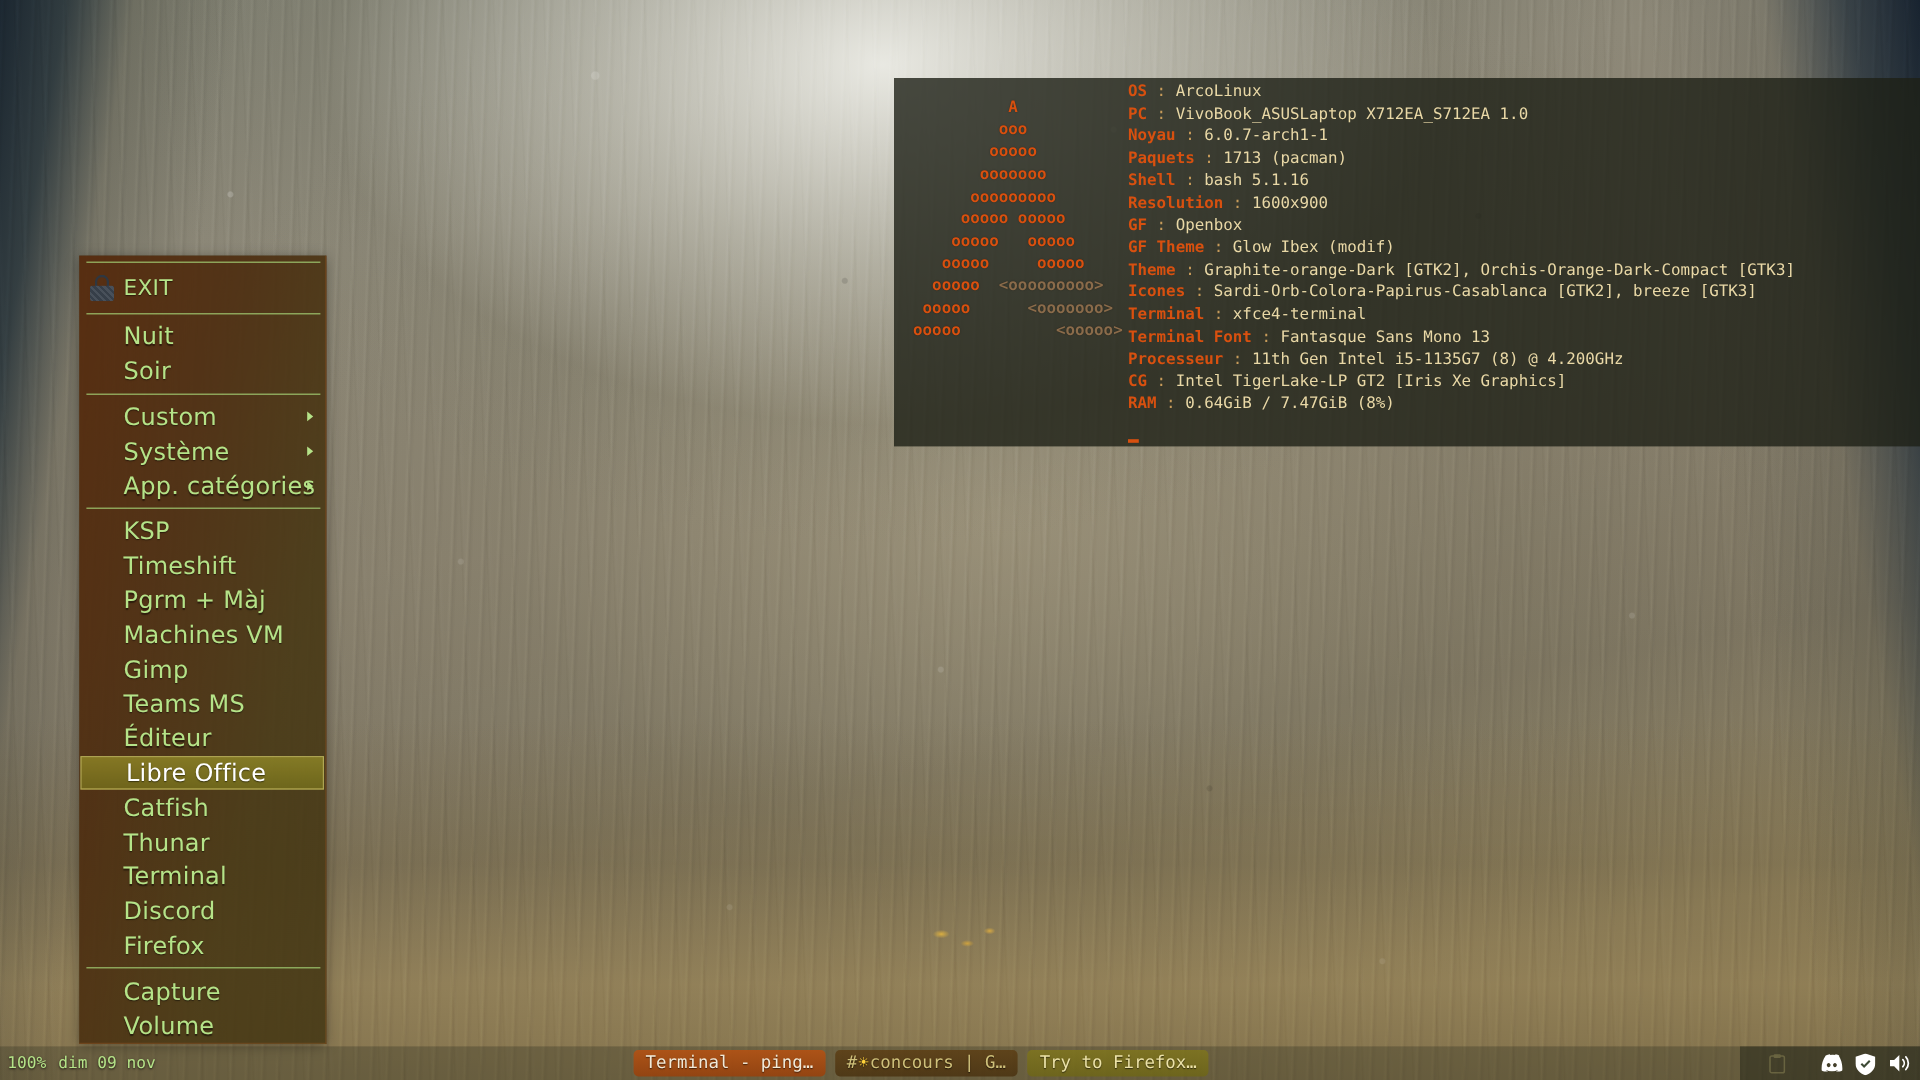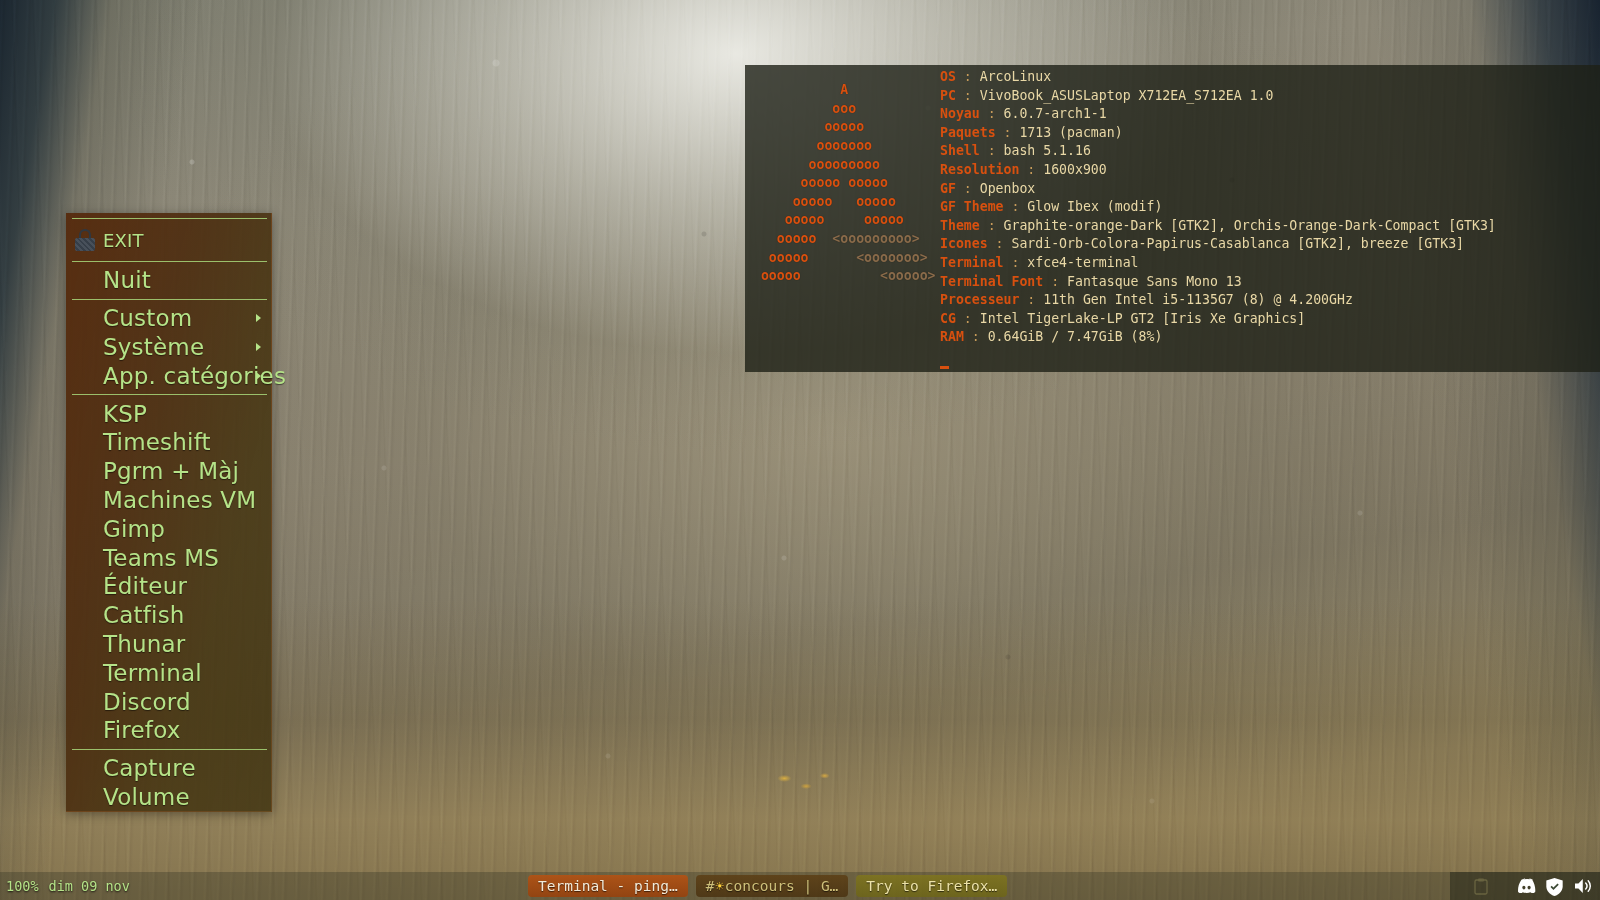--- a/index.html
+++ b/index.html
@@ -132,21 +132,21 @@
     opacity: 0.85;
   }
   .menu-sep.top { margin-top: 5px; }
   .menu-item {
     position: relative;
     display: flex;
     align-items: center;
     height: 28.8px;
     padding: 0 8px 0 9px;
     color: #b5e388;
-    font-size: 23px;
+    font-size: 20px;
     letter-spacing: 0.2px;
     white-space: nowrap;
     text-shadow: 0 1px 1px rgba(0,0,0,0.5);
   }
   .menu-item .mi-label { margin-left: 28px; }
   .menu-item.has-icon .mi-label { margin-left: 8px; }
   .menu-item.exit { height: 34px; font-size: 18px; }
   .menu-item.selected {
     background: linear-gradient(to bottom, rgba(150,142,40,0.75), rgba(118,112,28,0.8));
     border: 1px solid rgba(205,195,110,0.65);
@@ -313,20 +313,23 @@
         <span class="lock-icon">
           <span class="shackle"></span>
           <span class="body"></span>
         </span>
         <span class="mi-label">EXIT</span>
       </div>
       <div class="menu-sep"></div>
       <div class="menu-item">
         <span class="mi-label">Nuit</span>
       </div>
+      <div class="menu-item">
+        <span class="mi-label">Soir</span>
+      </div>
       <div class="menu-sep"></div>
       <div class="menu-item">
         <span class="mi-label">Custom</span>
         <span class="submenu-arrow"></span>
       </div>
       <div class="menu-item">
         <span class="mi-label">Système</span>
         <span class="submenu-arrow"></span>
       </div>
       <div class="menu-item">
@@ -347,20 +350,23 @@
         <span class="mi-label">Machines VM</span>
       </div>
       <div class="menu-item">
         <span class="mi-label">Gimp</span>
       </div>
       <div class="menu-item">
         <span class="mi-label">Teams MS</span>
       </div>
       <div class="menu-item">
         <span class="mi-label">Éditeur</span>
+      </div>
+      <div class="menu-item selected">
+        <span class="mi-label">Libre Office</span>
       </div>
       <div class="menu-item">
         <span class="mi-label">Catfish</span>
       </div>
       <div class="menu-item">
         <span class="mi-label">Thunar</span>
       </div>
       <div class="menu-item">
         <span class="mi-label">Terminal</span>
       </div>

